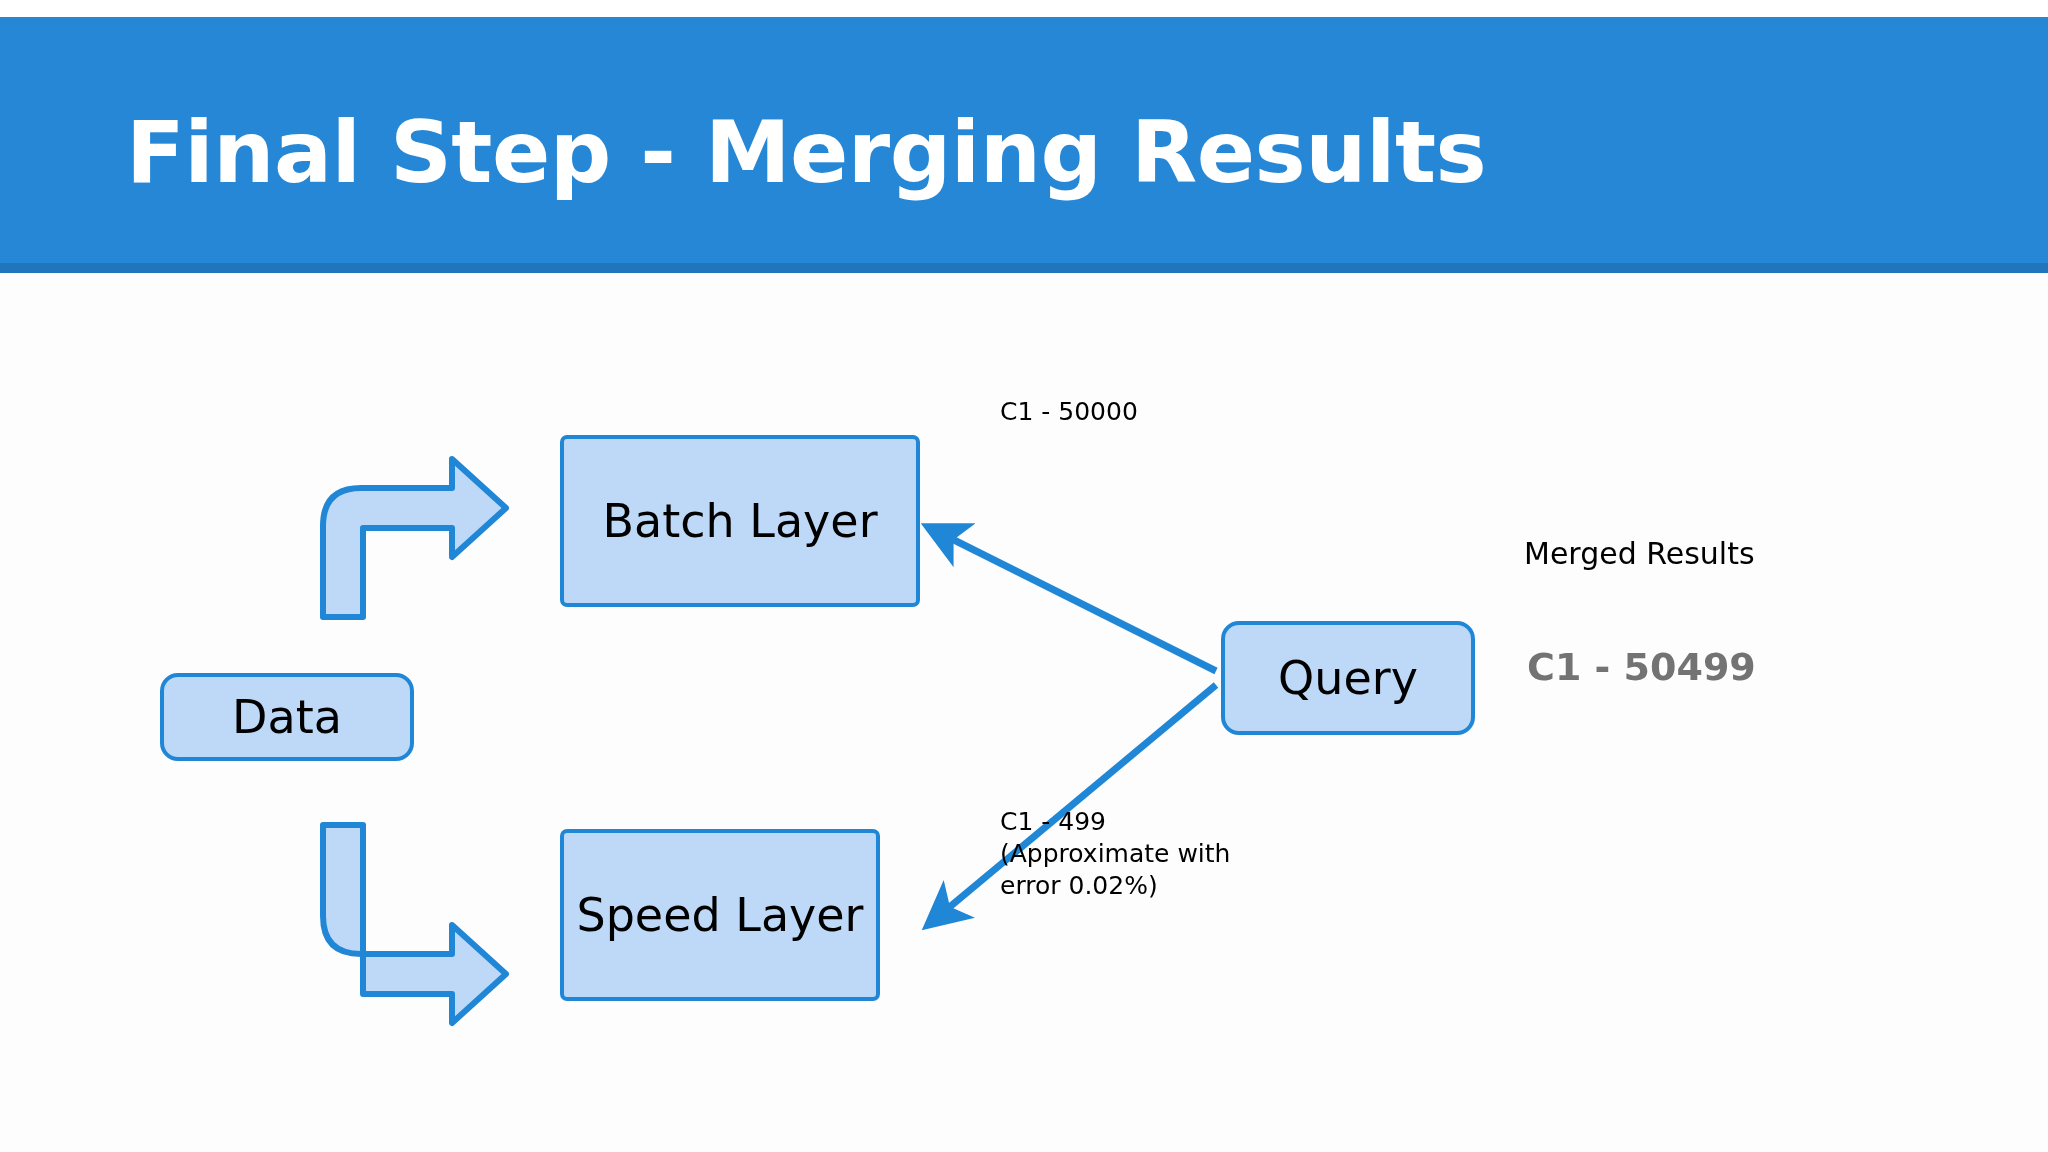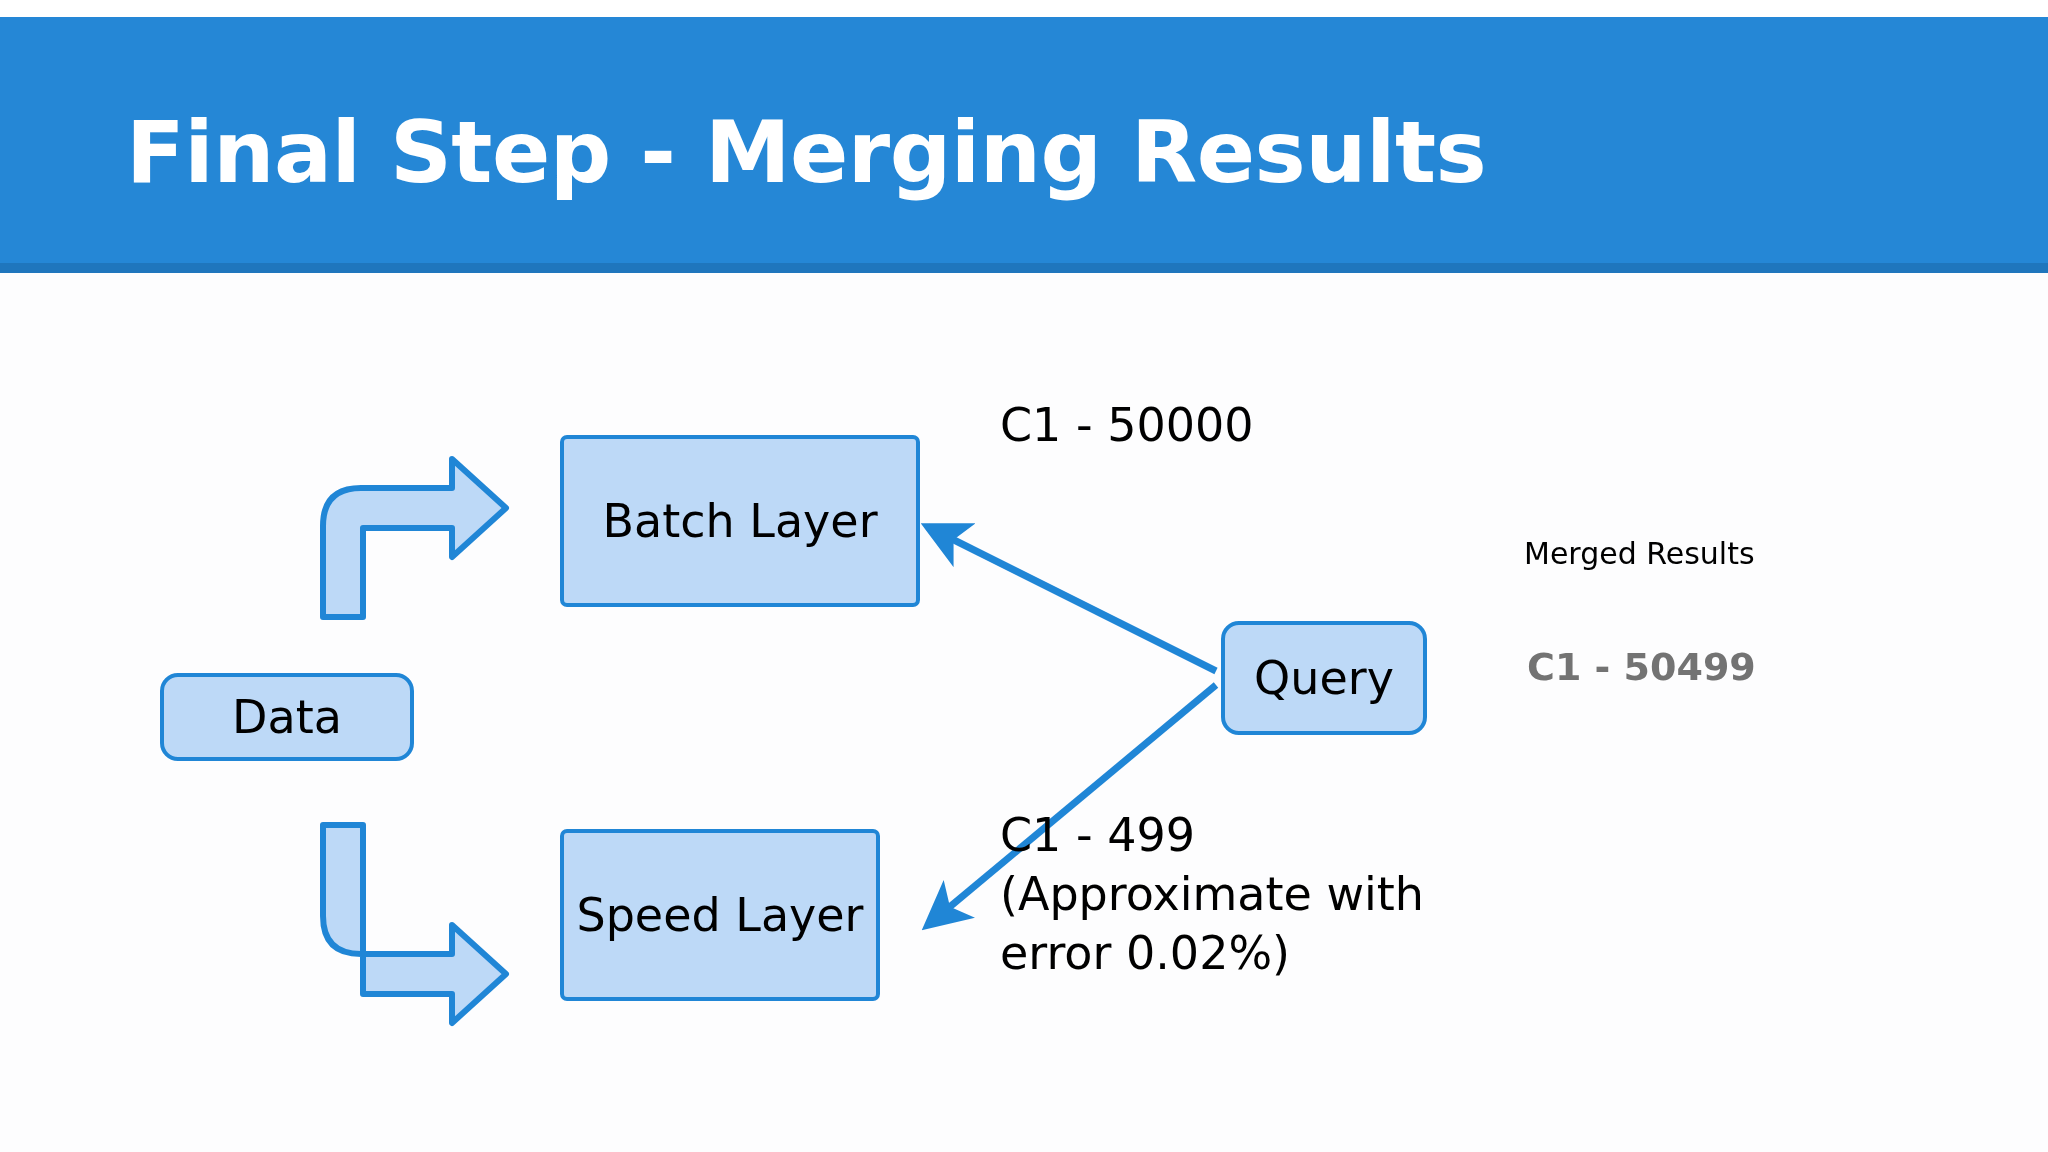--- a/index.html
+++ b/index.html
@@ -100,31 +100,31 @@
   #node-speed {
     left: 560px;
     top: 556px;
     width: 320px;
     height: 172px;
     font-size: 46px;
   }
   #node-query {
     left: 1221px;
     top: 348px;
-    width: 206px;
+    width: 254px;
     height: 114px;
     font-size: 46px;
   }
 
   
   .label {
     position: absolute;
     color: #000000;
     font-family: "DejaVu Sans", sans-serif;
-    font-size: 46px;
+    font-size: 25px;
     line-height: 1.28;
     white-space: pre-line;
   }
   #label-batch-value { left: 1000px; top: 123px; }
   #label-speed-value { left: 1000px; top: 533px; }
   #label-merged-title {
     left: 1524px;
     top: 262px;
     font-size: 30px;
   }

